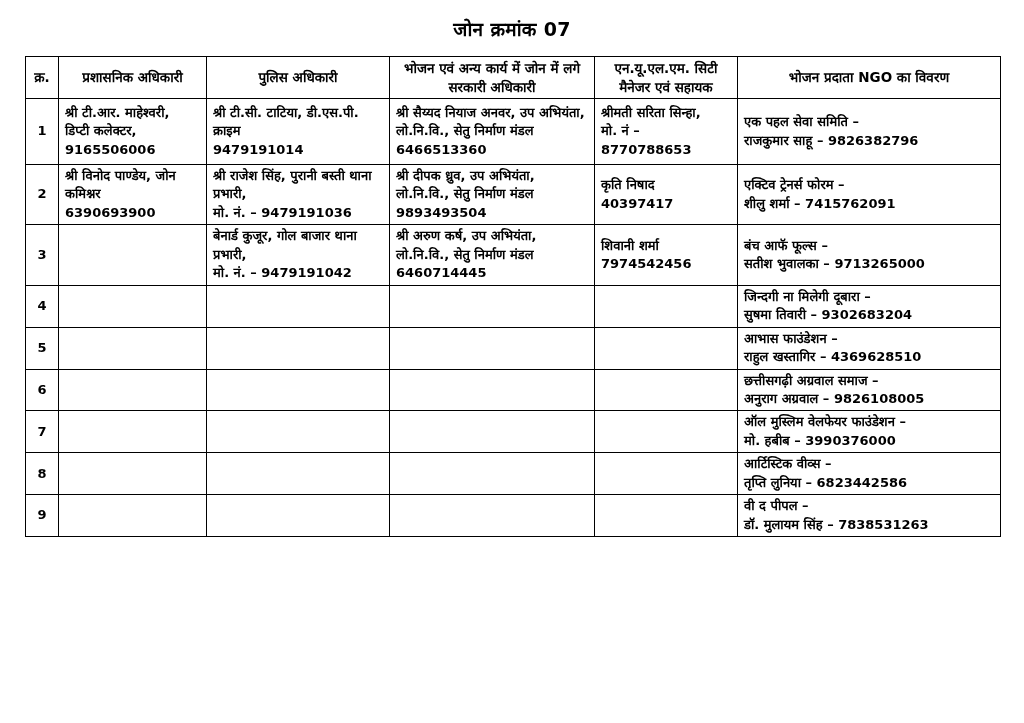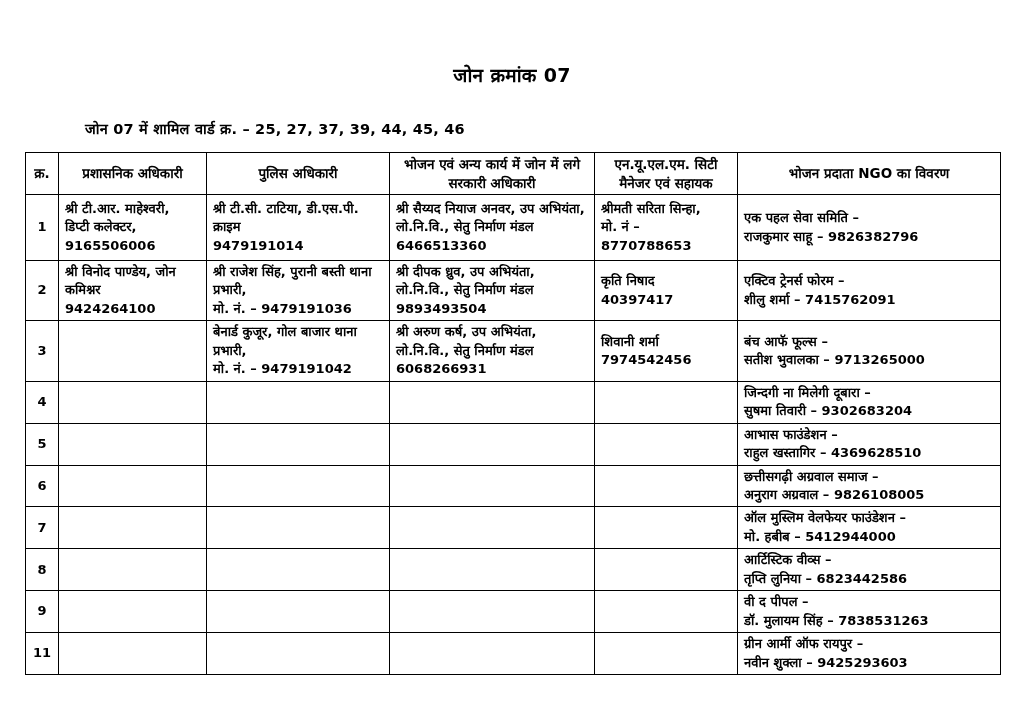--- a/index.html
+++ b/index.html
@@ -10,25 +10,24 @@
     font-family: "DejaVu Sans", sans-serif;
     font-weight: bold;
   }
   .doc {
     position: relative;
     width: 1024px; height: 723px;
     background: #ffffff;
     overflow: hidden;
   }
   .title {
-    padding-top: 30px;
+    padding-top: 16px;
     text-align: center;
     font-size: 19px;
     letter-spacing: 0.3px;
-    margin-top: 32px;
   }
   .subtitle {
     margin: 30px 0 0 85px;
     font-size: 14.5px;
     letter-spacing: 0.2px;
   }
   table.zone-table {
     border-collapse: collapse;
     table-layout: fixed;
     width: 975px;
@@ -54,21 +53,20 @@
   tr.r1  { height: 66px; }
   tr.r2  { height: 57px; }
   tr.r3  { height: 50px; }
   tr.rs  { height: 37px; }
 </style>
 </head>
 <body>
 
 <div class="doc">
   <div class="title">जोन क्रमांक 07</div>
-  <div class="subtitle">जोन 07 में शामिल वार्ड क्र. – 25, 27, 37, 39, 44, 45, 46</div>
 
   <table class="zone-table">
     <colgroup>
       <col style="width:33px">
         <col style="width:148px">
         <col style="width:183px">
       <col style="width:205px">
         <col style="width:143px">
         <col style="width:263px">
     </colgroup>
@@ -93,37 +91,37 @@
         <td>श्री सैय्यद नियाज अनवर, उप अभियंता, लो.नि.वि., सेतु निर्माण मंडल
 6466513360</td>
         <td>श्रीमती सरिता सिन्हा,
 मो. नं – 8770788653</td>
         <td>एक पहल सेवा समिति –
 राजकुमार साहू – 9826382796</td>
       </tr>
       <tr class="r2">
         <td class="cell-num">2</td>
         <td>श्री विनोद पाण्डेय, जोन कमिश्नर
-9424264100</td>
+6390693900</td>
         <td>श्री राजेश सिंह, पुरानी बस्ती थाना प्रभारी,
 मो. नं. – 9479191036</td>
         <td>श्री दीपक ध्रुव, उप अभियंता, लो.नि.वि., सेतु निर्माण मंडल
 9893493504</td>
         <td>कृति निषाद
 40397417</td>
         <td>एक्टिव ट्रेनर्स फोरम –
 शीलु शर्मा – 7415762091</td>
       </tr>
       <tr class="r3">
         <td class="cell-num">3</td>
         <td></td>
         <td>बेनार्ड कुजूर, गोल बाजार थाना प्रभारी,
 मो. नं. – 9479191042</td>
         <td>श्री अरुण कर्ष, उप अभियंता, लो.नि.वि., सेतु निर्माण मंडल
-6068266931</td>
+6460714445</td>
         <td>शिवानी शर्मा
 7974542456</td>
         <td>बंच आफॅ फूल्स –
 सतीश भुवालका – 9713265000</td>
       </tr>
       <tr class="rs">
         <td class="cell-num">4</td>
         <td></td>
         <td></td>
         <td></td>
@@ -149,44 +147,35 @@
         <td>छत्तीसगढ़ी अग्रवाल समाज –
 अनुराग अग्रवाल – 9826108005</td>
       </tr>
       <tr class="rs">
         <td class="cell-num">7</td>
         <td></td>
         <td></td>
         <td></td>
         <td></td>
         <td>ऑल मुस्लिम वेलफेयर फाउंडेशन –
-मो. हबीब – 5412944000</td>
+मो. हबीब – 3990376000</td>
       </tr>
       <tr class="rs">
         <td class="cell-num">8</td>
         <td></td>
         <td></td>
         <td></td>
         <td></td>
         <td>आर्टिस्टिक वीव्स –
 तृप्ति लुनिया – 6823442586</td>
       </tr>
       <tr class="rs">
         <td class="cell-num">9</td>
         <td></td>
         <td></td>
         <td></td>
         <td></td>
         <td>वी द पीपल –
 डॉ. मुलायम सिंह – 7838531263</td>
       </tr>
-      <tr class="rs">
-        <td class="cell-num">11</td>
-        <td></td>
-        <td></td>
-        <td></td>
-        <td></td>
-        <td>ग्रीन आर्मी ऑफ रायपुर –
-नवीन शुक्ला – 9425293603</td>
-      </tr>
     </tbody>
   </table>
 </div>
 
 </body></html>

